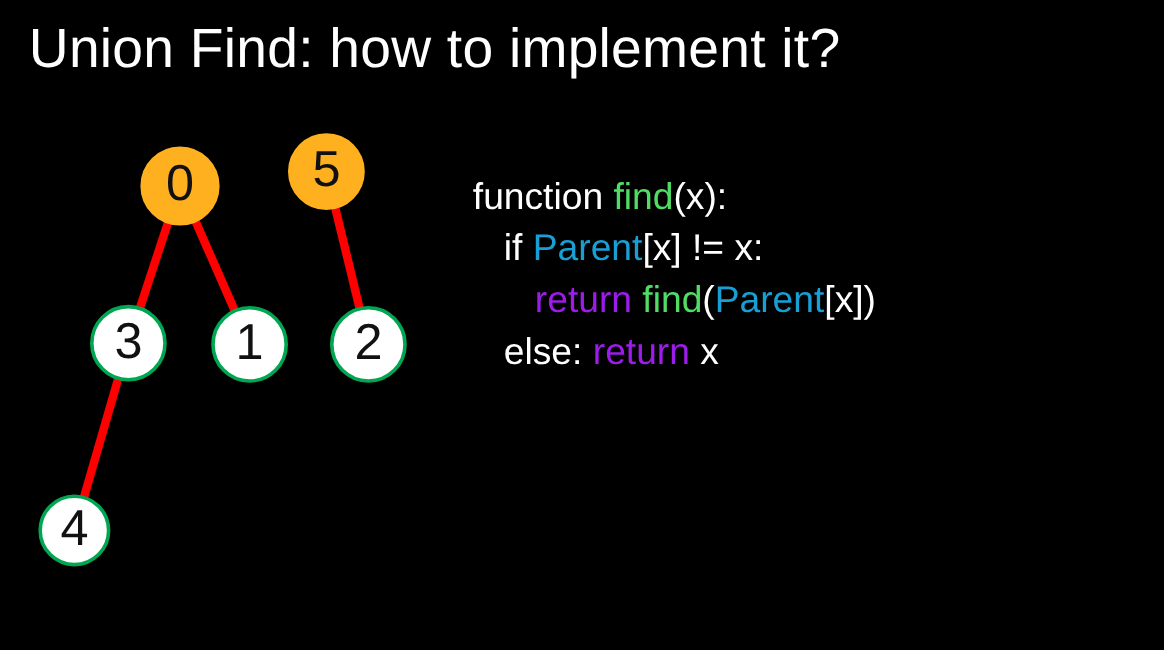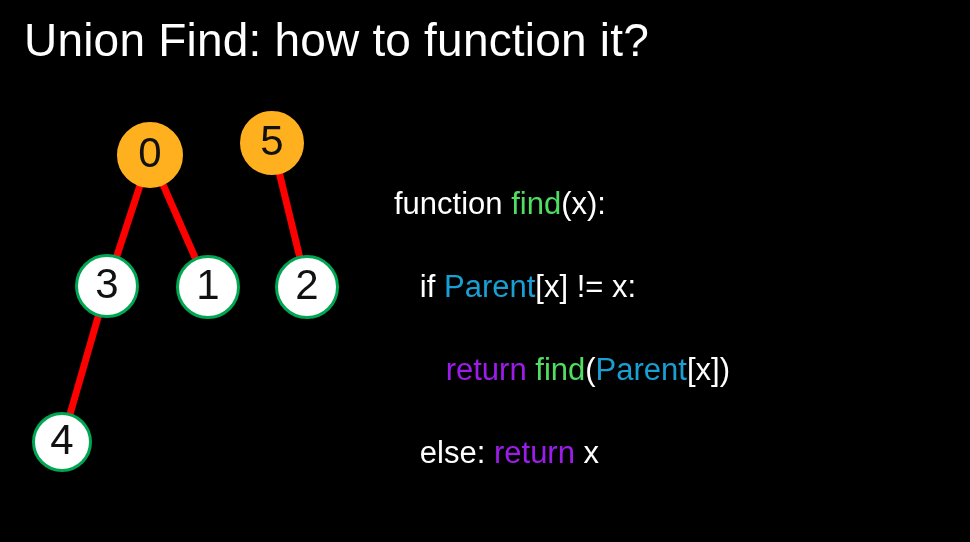--- a/index.html
+++ b/index.html
@@ -76,32 +76,32 @@
   #code-block {
     position: absolute;
     left: 394px;
     top: 142px;
     font-size: 31px;
     line-height: 43px;
     color: #ffffff;
     white-space: pre;
     font-weight: 400;
   }
-  .code-line { display: block; margin-top: 40px; }
+  .code-line { display: block; }
   .tok-plain  { color: #ffffff; }
   .tok-func   { color: #4fdd63; }
   .tok-var    { color: #189fd4; }
   .tok-kw     { color: #9c1de9; text-align: center; }
 </style>
 </head>
 <body>
 
 <div id="slide" style="background: rgb(0, 0, 0);">
 
-  <div id="slide-title" style="color: rgb(255, 255, 255);">Union Find: how to function it?</div>
+  <div id="slide-title" style="color: rgb(255, 255, 255);">Union Find: how to implement it?</div>
 
   <div id="graph-panel">
     <svg id="graph-edges" viewBox="0 0 380 400">
         <line x1="140.33194547622986" y1="94.45384052590438" x2="116.35618179719691" y2="167.496283362028" stroke="#ff0000" stroke-width="7" stroke-linecap="butt"></line>
         <line x1="162.47048468434403" y1="93.381103074714" x2="195.93178901515094" y2="169.53441637930902" stroke="#ff0000" stroke-width="7" stroke-linecap="butt"></line>
         <line x1="279.08538156618516" y1="82.1512841580189" x2="299.91461843381484" y2="167.8487158419811" stroke="#ff0000" stroke-width="7" stroke-linecap="butt"></line>
         <line x1="98.68518046093456" y1="224.82470773542684" x2="69.76049823646107" y2="325.0969394469349" stroke="#ff0000" stroke-width="7" stroke-linecap="butt"></line>
       </svg>
     <div id="graph-nodes">
         <div class="graph-node root" style="left: 117px; top: 32px; width: 66px; height: 66px; background: rgb(255, 176, 31); border-color: rgb(255, 176, 31); color: rgb(17, 17, 17);">

